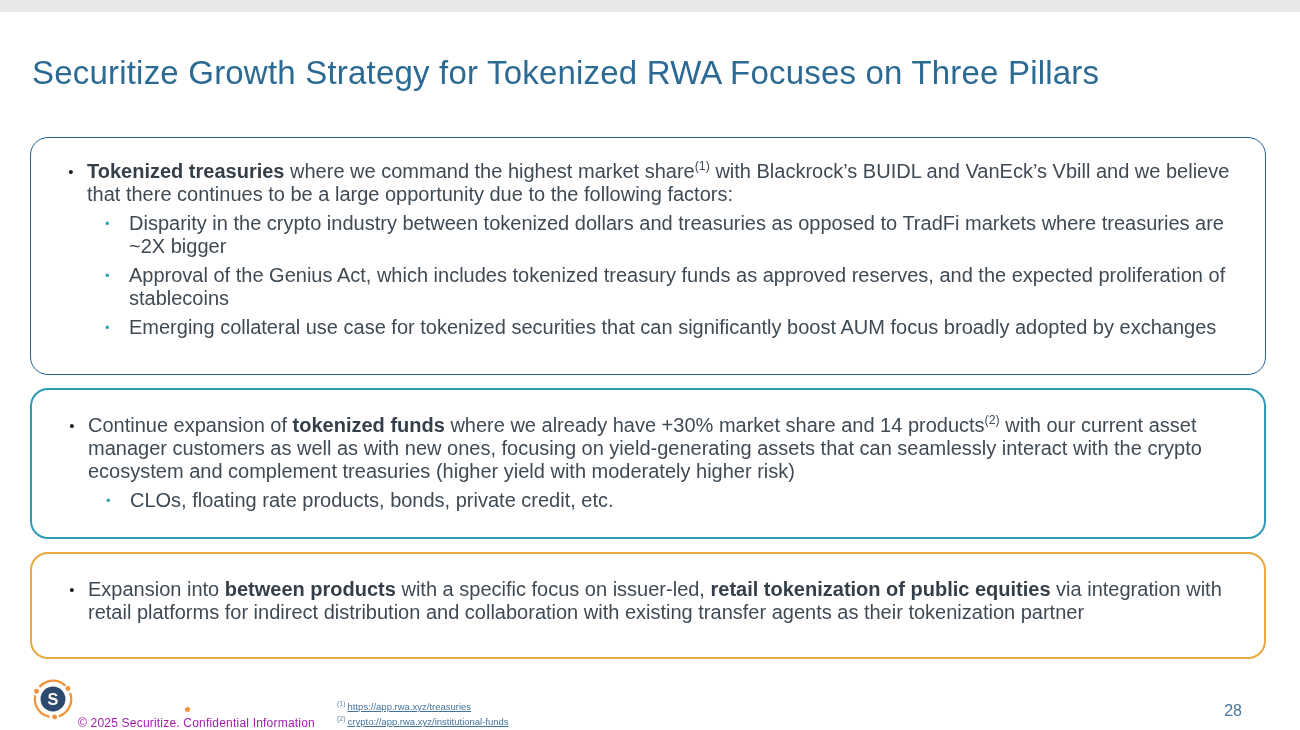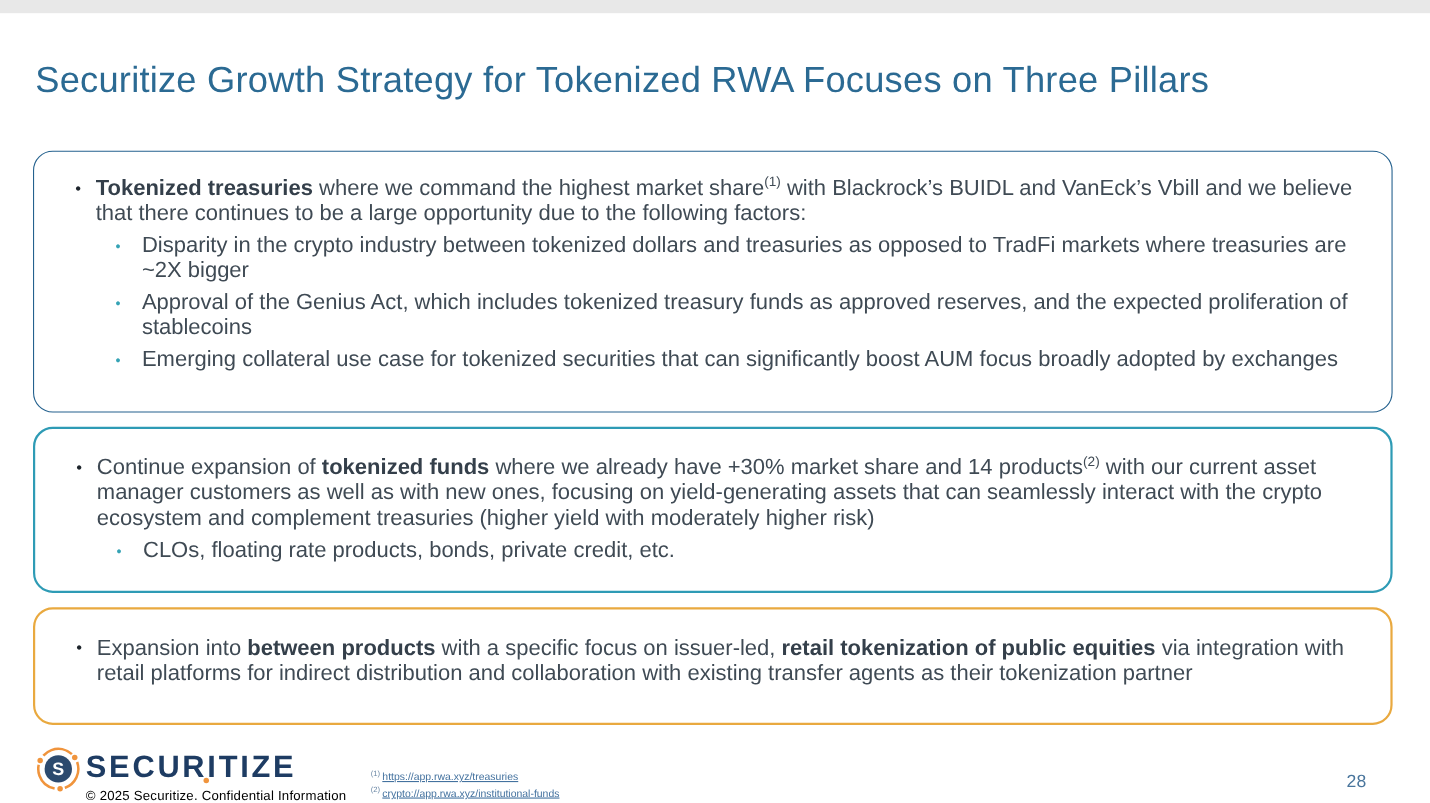--- a/index.html
+++ b/index.html
@@ -41,21 +41,21 @@
   .wordmark{
     position:absolute;left:78px;top:669px;
     font-size:28px;font-weight:600;color:#1e3c63;letter-spacing:2.5px;
   }
   .wordmark-dot{
     position:absolute;left:185px;top:695px;width:5px;height:5px;border-radius:50%;
     background:#f0943c;
   }
   .copyright{
     position:absolute;left:78px;top:704px;
-    font-size:12px;color:#000000;letter-spacing:0.2px;
+    font-size:12px;color:#a21caf;letter-spacing:0.2px;
   }
   .footnotes{position:absolute;left:337px;top:686px;font-size:9.5px;line-height:12px;}
   .footnote-row{white-space:nowrap;}
   .footnote-row .fn-sup{color:#6a87a5;font-size:7px;vertical-align:super;margin-right:2px;}
   .footnote-row a{color:#44729f;text-decoration:underline;}
   .page-number{
     position:absolute;right:58px;top:690px;
     font-size:16px;color:#49759c;
   }
 </style>
@@ -104,21 +104,20 @@
   </div>
 
   <svg class="footer-logo" viewBox="0 0 48 48">
     <circle cx="24" cy="24" r="19" fill="none" stroke="#f0943c" stroke-width="2.4" stroke-dasharray="30 9.8" transform="rotate(-20 24 24)"></circle>
     <circle cx="25.7" cy="42.9" r="2.6" fill="#f0943c"></circle>
     <circle cx="6.8" cy="16.0" r="2.6" fill="#f0943c"></circle>
     <circle cx="39.6" cy="13.1" r="2.6" fill="#f0943c"></circle>
     <circle cx="24" cy="24" r="13" fill="#2c4a6e"></circle>
     <text x="24" y="30" text-anchor="middle" font-family="Liberation Sans, sans-serif" font-size="17" font-weight="700" fill="#ffffff">S</text>
   </svg>
-  <div class="wordmark">SECURITIZE</div>
   <div class="wordmark-dot"></div>
   <div class="copyright">© 2025 Securitize. Confidential Information</div>
 
   <div class="footnotes">
     <div class="footnote-row">
       <span class="fn-sup">(1)</span><a href="#">https://app.rwa.xyz/treasuries</a>
     </div>
     <div class="footnote-row">
       <span class="fn-sup">(2)</span><a href="#">crypto://app.rwa.xyz/institutional-funds</a>
     </div>

